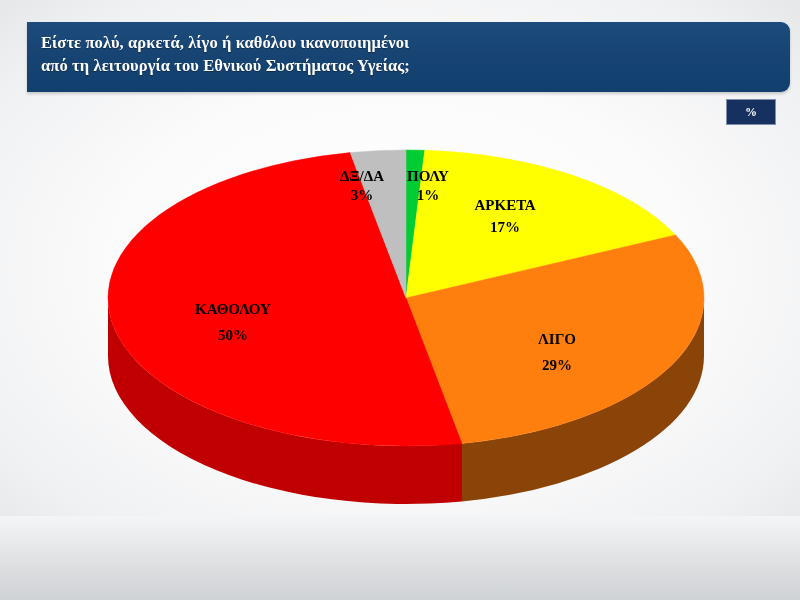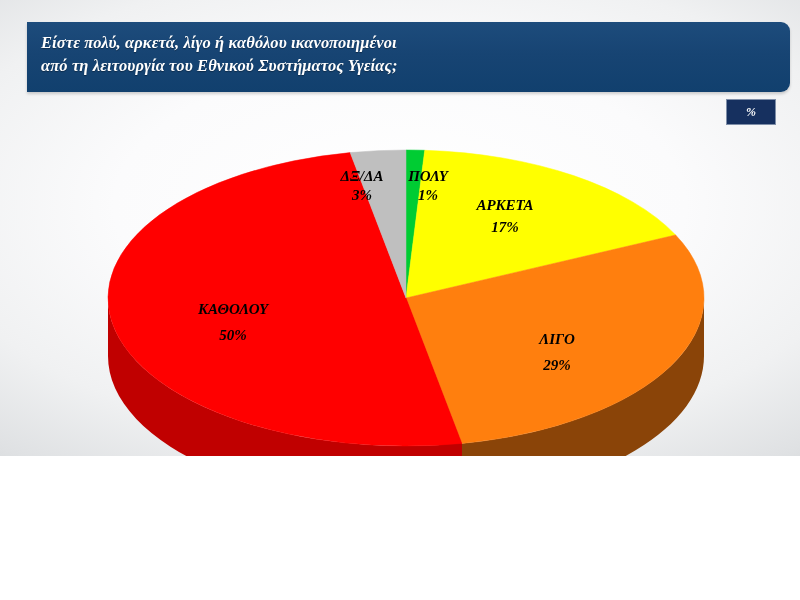--- a/index.html
+++ b/index.html
@@ -8,25 +8,24 @@
   }
   body {
     width: 800px;
     height: 600px;
     overflow: hidden;
     font-family: "Liberation Serif", serif;
   }
   #slide {
     position: relative;
     width: 800px;
-    height: 456px;
+    height: 600px;
     background:
       radial-gradient(ellipse 85% 75% at 50% 45%, #ffffff 0%, #fbfbfc 42%, #f0f1f2 70%, #dfe1e3 92%, #d5d8da 100%);
     overflow: hidden;
-    font-style: italic;
   }
 
   
   #title-banner {
     position: absolute;
     left: 27px;
     top: 22px;
     width: 763px;
     height: 70px;
     background: linear-gradient(180deg, #1d4c7c 0%, #174473 45%, #11406e 100%);

